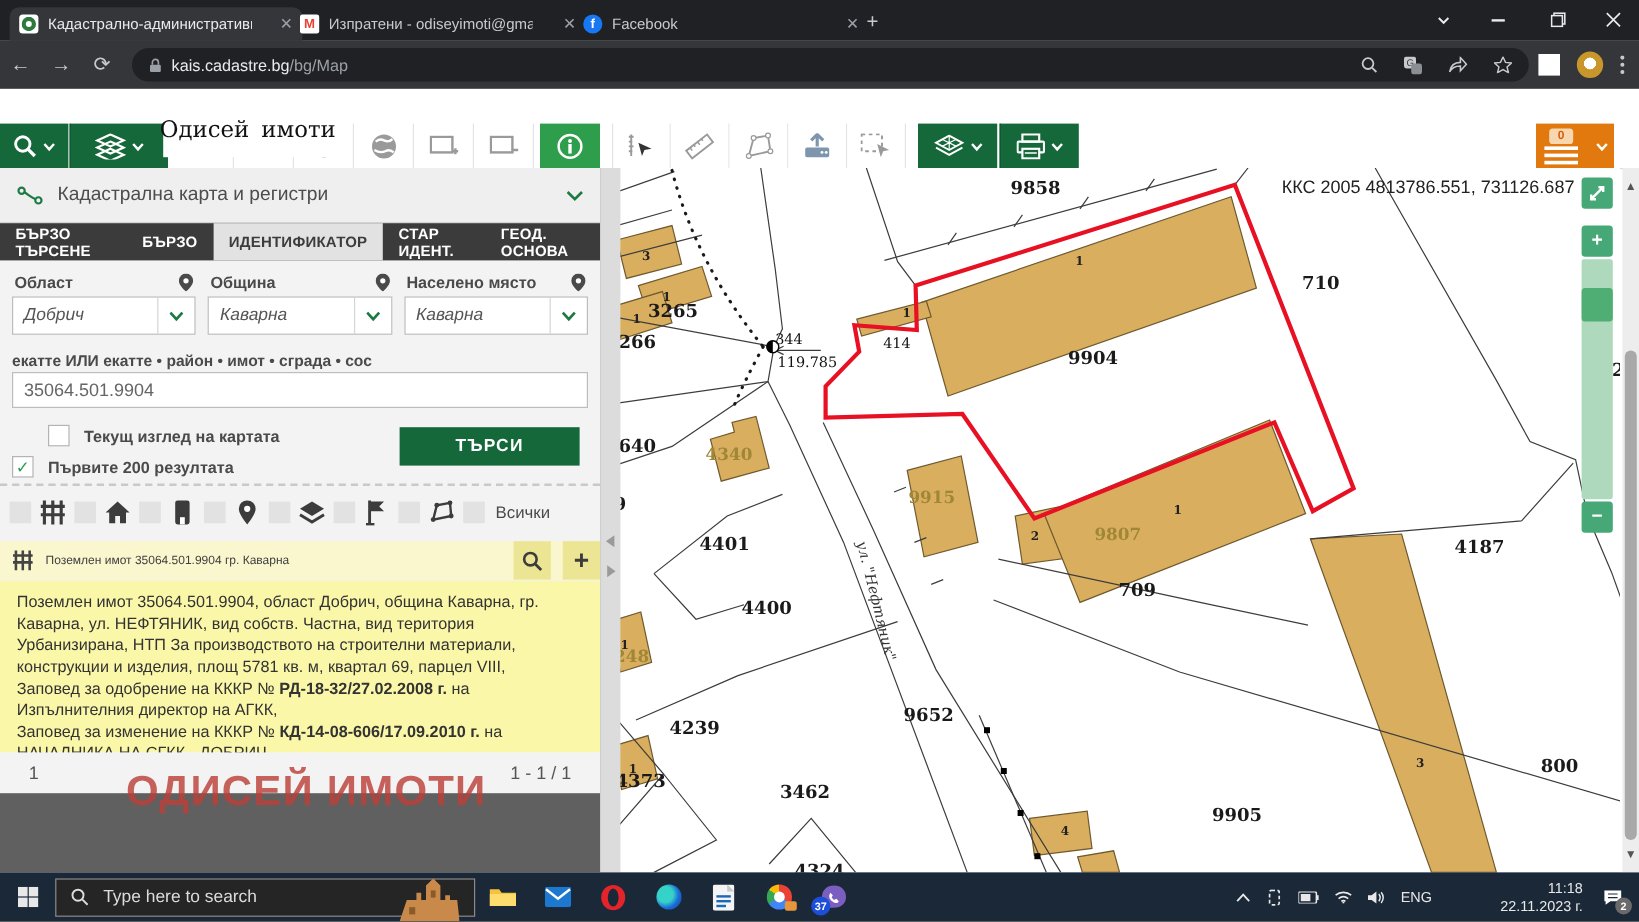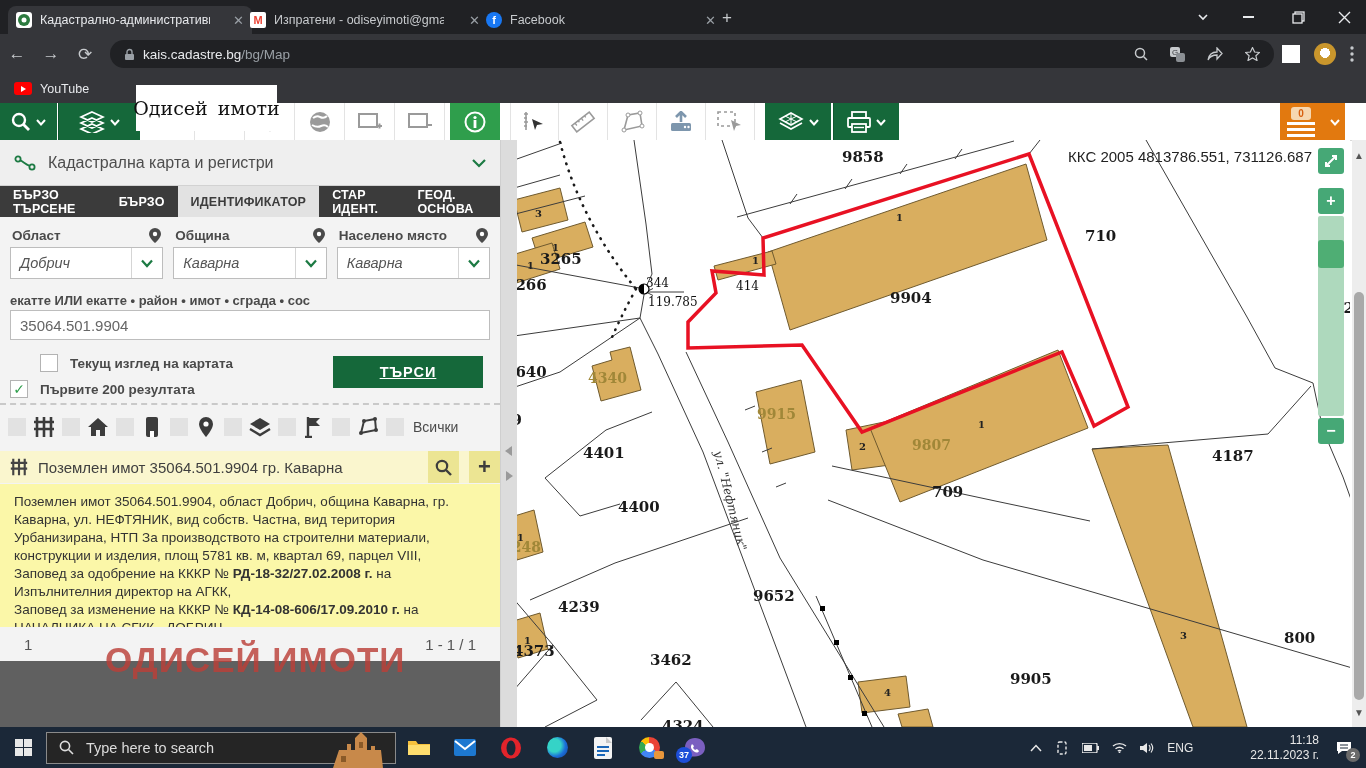--- a/index.html
+++ b/index.html
@@ -38,28 +38,28 @@
   .fieldrow{left:0;top:86px;width:500px;display:flex;gap:10px;padding:0 10px;box-sizing:border-box;}
   .fcol{flex:1;}
   .flab{font-size:13.5px;font-weight:bold;color:#4a4a4a;display:flex;align-items:center;justify-content:space-between;padding:2px 2px 4px 2px;}
   .selbox{background:#fff;border:1px solid #bdbdbd;height:30px;display:flex;align-items:center;font-size:14.5px;color:#555;font-style:italic;}
   .selbox .val{flex:1;padding:0 9px;}
   .selchev{width:30px;height:100%;border-left:1px solid #d5d5d5;display:flex;align-items:center;justify-content:center;}
   .eklab{left:10px;top:153px;font-size:13px;font-weight:bold;color:#4a4a4a;}
   .ekinput{left:10px;top:170px;width:480px;height:30px;background:#fff;border:1px solid #bdbdbd;box-sizing:border-box;display:flex;align-items:center;padding:0 9px;font-size:15px;color:#666;}
   .ckrow{display:flex;align-items:center;gap:12px;font-size:13.5px;font-weight:bold;color:#4a4a4a;}
   .cb{width:18px;height:18px;background:#fff;border:1px solid #b3b3b3;box-sizing:border-box;display:flex;align-items:center;justify-content:center;color:#2f9e4c;font-size:14px;font-weight:bold;}
-  .searchbtn{left:333px;top:216px;width:150px;height:32px;background:#15683a;color:#fff;font-weight:bold;font-size:14.5px;display:flex;align-items:center;justify-content:center;letter-spacing:1px;text-decoration:underline;}
+  .searchbtn{left:333px;top:216px;width:150px;height:32px;background:#15683a;color:#fff;font-weight:bold;font-size:14.5px;display:flex;align-items:center;justify-content:center;letter-spacing:1px;}
   .dash{left:0;top:263px;width:500px;border-top:2px dashed #c9c9c9;}
   .filtrow{left:0;top:276px;width:500px;display:flex;align-items:center;gap:7px;padding:0 8px;box-sizing:border-box;}
   .fsq{width:18px;height:18px;background:#e2e2e2;flex:0 0 18px;}
   .fic{width:22px;height:22px;flex:0 0 22px;color:#3c3c3c;}
   .allbl{font-size:14px;color:#4a4a4a;margin-left:2px;}
   .resrow{left:0;top:311px;width:500px;height:32px;background:#faf6ce;display:flex;align-items:center;gap:10px;padding-left:10px;box-sizing:border-box;}
-  .restxt{font-size:15px;color:#3f3f3f;flex:1;white-space:nowrap;overflow:hidden;}
+  .restxt{font-size:10px;color:#3f3f3f;flex:1;white-space:nowrap;overflow:hidden;}
   .resbtn{width:31px;height:32px;background:#ece593;display:flex;align-items:center;justify-content:center;color:#3d3d3d;}
   .infobox{left:0;top:344px;width:500px;height:143px;background:#fbf7a8;box-sizing:border-box;padding:9px 14px;font-size:13.5px;color:#333;line-height:1.33;}
   .pagerow{left:0;top:487px;width:500px;height:34px;background:#f3f3f3;display:flex;align-items:center;justify-content:space-between;padding:0 24px;box-sizing:border-box;font-size:15px;color:#555;}
   .darkpane{left:0;top:521px;width:500px;height:66px;background:#606060;}
   .wmred{left:105px;top:500px;width:320px;font-size:35px;font-weight:bold;color:rgba(187,64,56,.82);letter-spacing:1px;white-space:nowrap;}
   
   .splitter{left:500px;top:140px;width:16px;height:587px;background:#dcdcdc;border-left:1px solid #cfcfcf;}
   .mapwrap{left:500px;top:140px;width:850px;height:587px;background:#7dd3fc;}
   .coords{left:1040px;top:148px;width:272px;text-align:right;font-size:15px;color:#222;}
   .gbtn{width:26px;height:26px;background:#46a876;border-radius:3px;display:flex;align-items:center;justify-content:center;color:#fff;font-weight:bold;}
@@ -157,24 +157,20 @@
       <span style="width:18px;height:18px;background:#fff;"></span>
       <span style="width:22px;height:22px;border-radius:50%;background:radial-gradient(circle at 50% 45%, #fff 0 30%, #c9962c 31% 100%);"></span>
       <svg width="4" height="16">
           <circle cx="2" cy="2" r="1.7" fill="#c7cacd"></circle>
           <circle cx="2" cy="8" r="1.7" fill="#c7cacd"></circle>
           <circle cx="2" cy="14" r="1.7" fill="#c7cacd"></circle>
         </svg>
     </span>
   </div>
 
-  <div class="abs bookbar">
-    <span class="ytic"></span>
-    <span>YouTube</span>
-  </div>
 
   <div class="abs toolbar">
     <div class="tbtn green" style="left:0;width:57px;">
       <svg width="20" height="20">
           <circle cx="8" cy="8" r="6" fill="none" stroke="#fff" stroke-width="2.4"></circle>
           <line x1="12.5" y1="12.5" x2="18" y2="18" stroke="#fff" stroke-width="2.8"></line>
         </svg>
       <svg class="chev">
           <polyline points="1,3 5,7.5 9,3" fill="none" stroke="#fff" stroke-width="2"></polyline>
         </svg>

